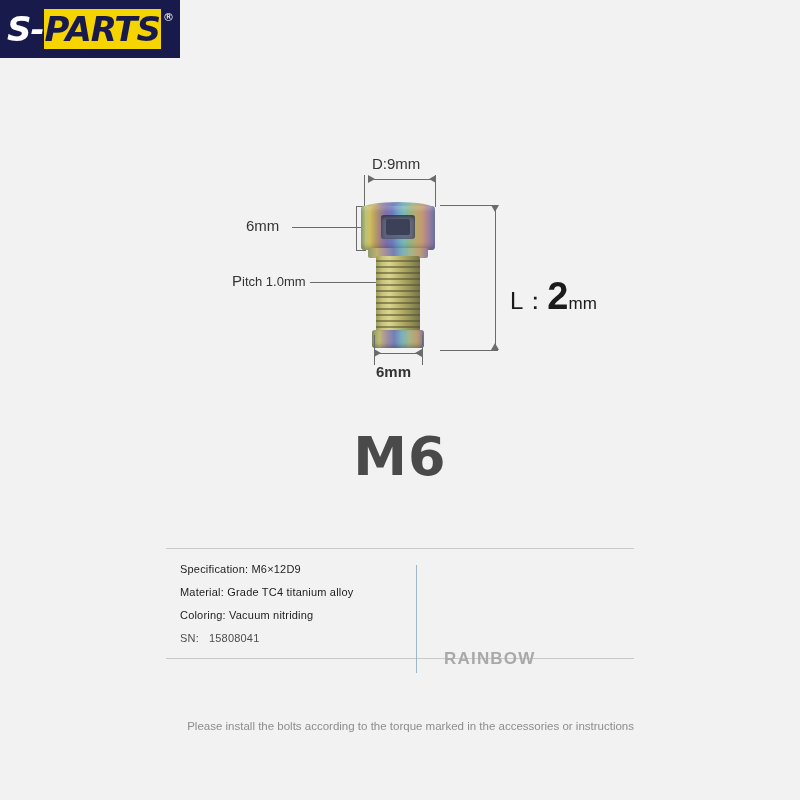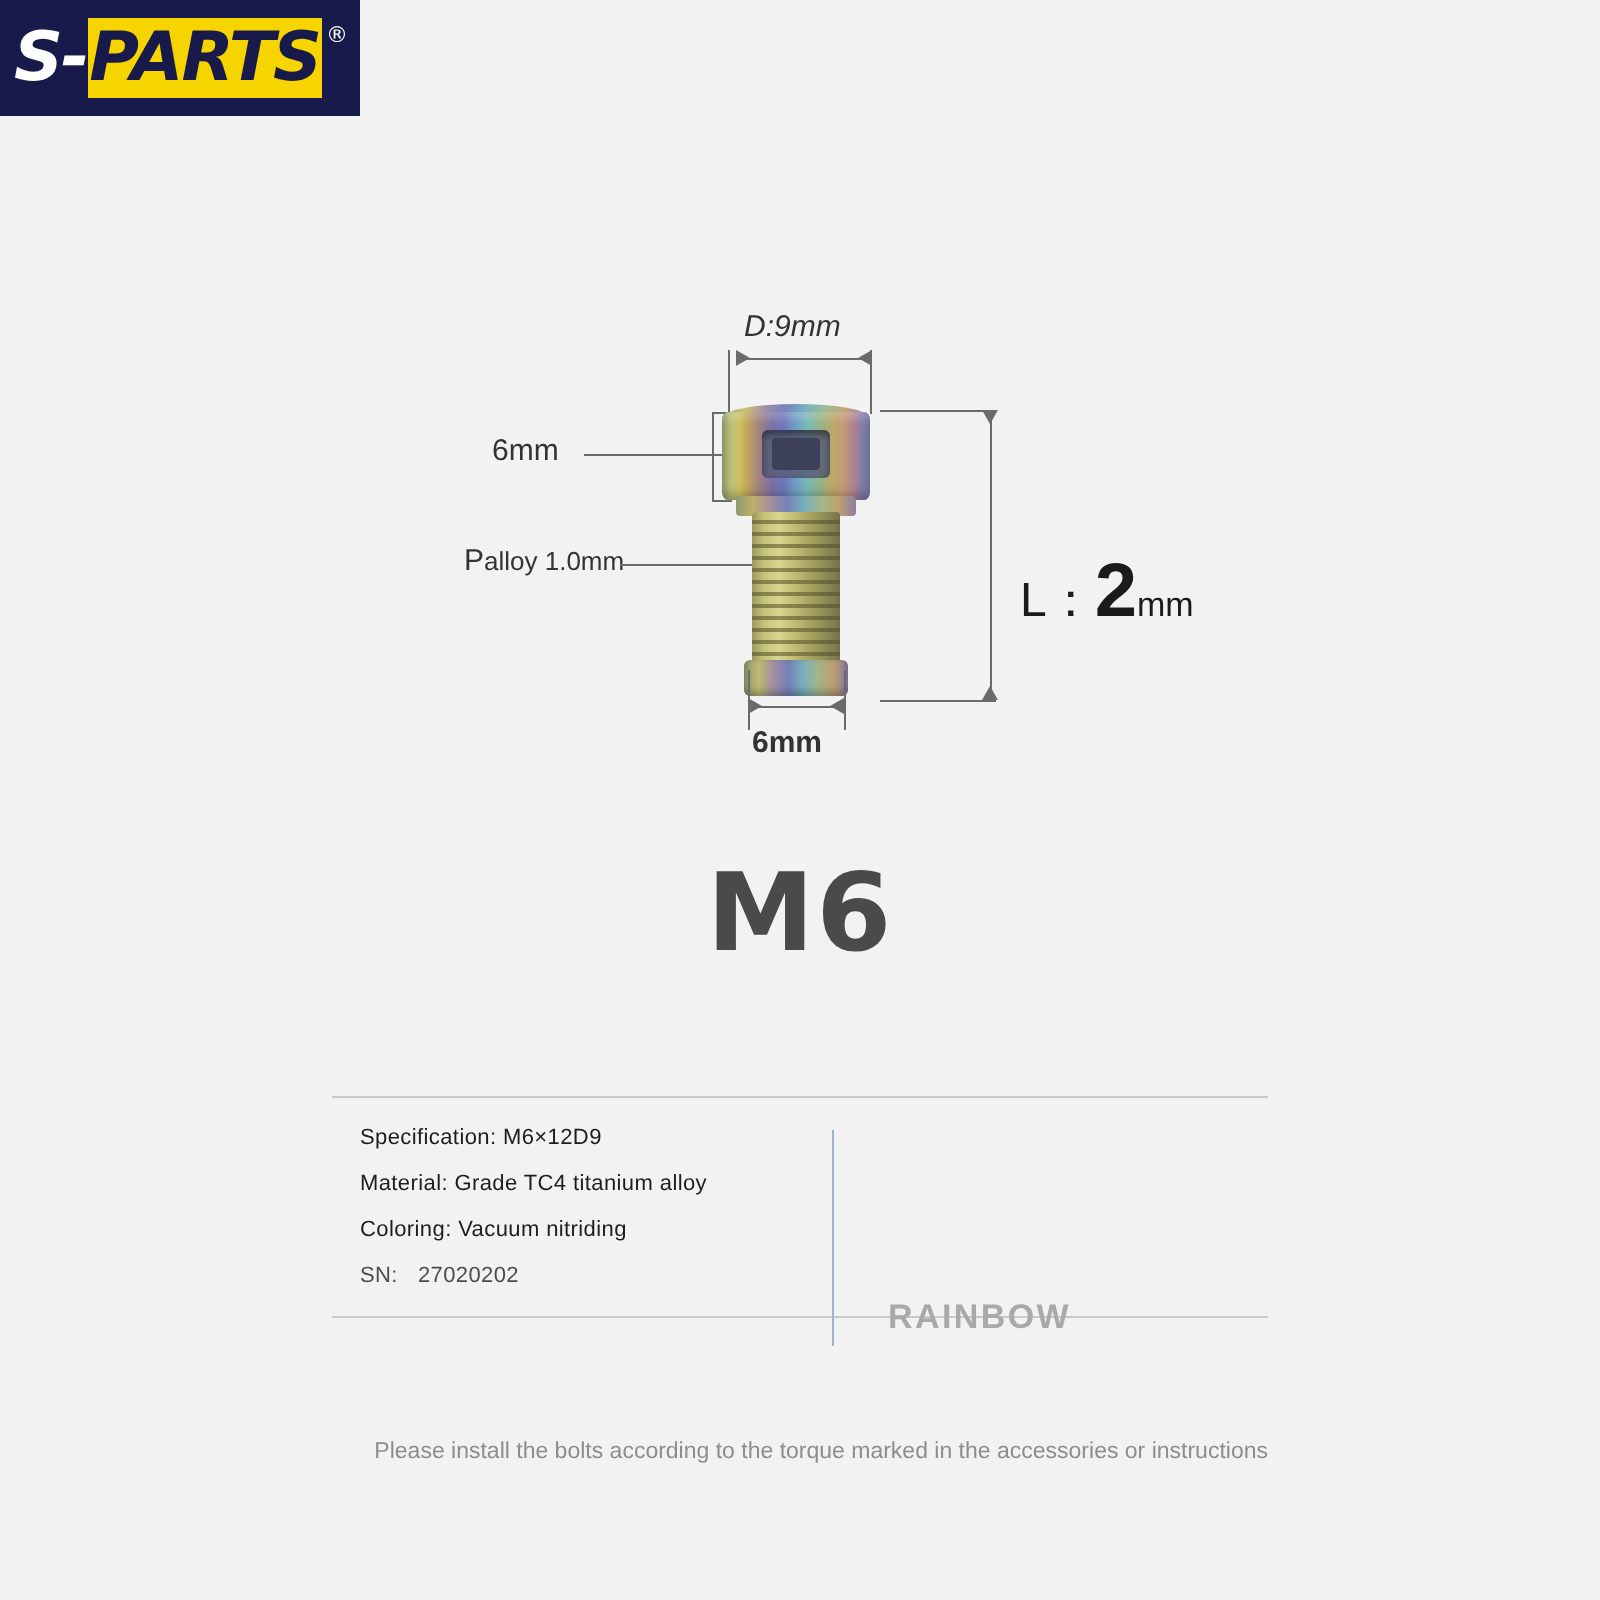--- a/index.html
+++ b/index.html
@@ -258,34 +258,34 @@
 <body>
 
 <div class="logo-box">
   <div class="logo-text">
     <span>S-</span><span class="logo-hl">PARTS</span><span class="logo-reg">®</span>
   </div>
 </div>
 
 <div class="diagram">
 
-  <div class="dim-label" style="left:372px; top:35px;font-style:italic;">D:9mm</div>
+  <div class="dim-label" style="left:372px; top:35px;">D:9mm</div>
   <div class="dim-line dim-h" style="left:368px; top:59px; width:68px;"></div>
   <div class="arrow arrow-r" style="left:368px; top:55px;"></div>
   <div class="arrow arrow-l" style="left:429px; top:55px;"></div>
   <div class="dim-line dim-v" style="left:364px; top:55px; height:32px;"></div>
   <div class="dim-line dim-v" style="left:435px; top:55px; height:32px;"></div>
 
   <div class="dim-label" style="left:246px; top:97px;">6mm</div>
   <div class="dim-line dim-h" style="left:292px; top:107px; width:76px;"></div>
   <div class="dim-line dim-v" style="left:356px; top:86px; height:44px;"></div>
   <div class="dim-line dim-h" style="left:356px; top:86px; width:10px;"></div>
   <div class="dim-line dim-h" style="left:356px; top:130px; width:10px;"></div>
 
-  <div class="dim-label" style="left:232px; top:152px;"><span>P</span><span style="font-size:13px;">alloy 1.0mm</span></div>
+  <div class="dim-label" style="left:232px; top:152px;"><span>P</span><span style="font-size:13px;">itch 1.0mm</span></div>
   <div class="dim-line dim-h" style="left:310px; top:162px; width:78px;"></div>
 
   <div class="bolt" style="position:absolute; left:0; top:-120px; width:800px; height:420px;">
     <div class="bolt-head-top"></div>
     <div class="bolt-head"></div>
     <div class="bolt-hex"></div>
     <div class="bolt-hex-inner"></div>
     <div class="bolt-collar"></div>
     <div class="bolt-shank"></div>
     <div class="thread" style="top:260px;"></div>
@@ -319,19 +319,19 @@
 </div>
 
 <div class="size-title">M6</div>
 
 <div class="spec-wrap">
   <div class="rule"></div>
   <div class="spec-body">
     <div class="spec-line">Specification: M6×12D9</div>
     <div class="spec-line">Material: Grade TC4 titanium alloy</div>
     <div class="spec-line">Coloring: Vacuum nitriding</div>
-    <div class="spec-line sn"><span>SN:</span><span class="sn-gap"></span><span>27020202</span></div>
+    <div class="spec-line sn"><span>SN:</span><span class="sn-gap"></span><span>15808041</span></div>
     <div class="spec-divider"></div>
     <div class="color-name">RAINBOW</div>
   </div>
   <div class="rule"></div>
   <div class="note">Please install the bolts according to the torque marked in the accessories or instructions</div>
 </div>
 
 </body></html>

